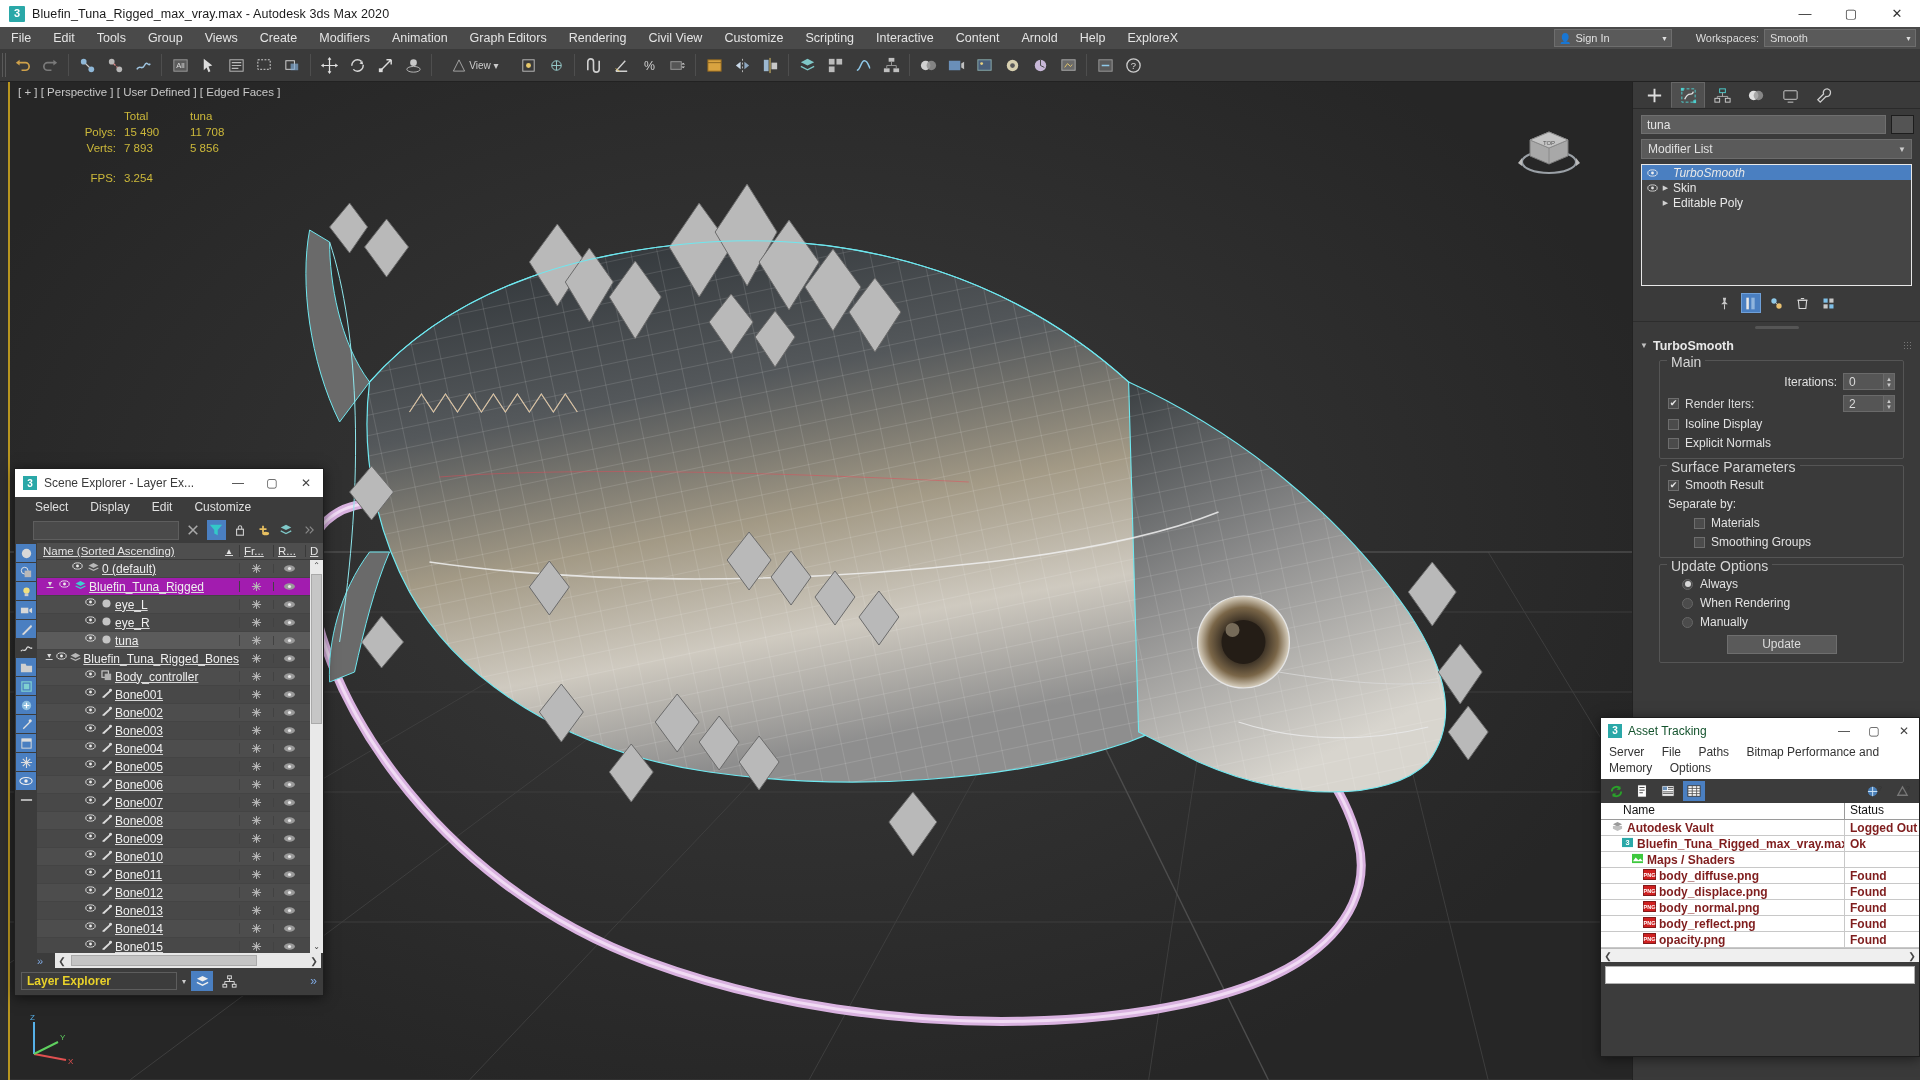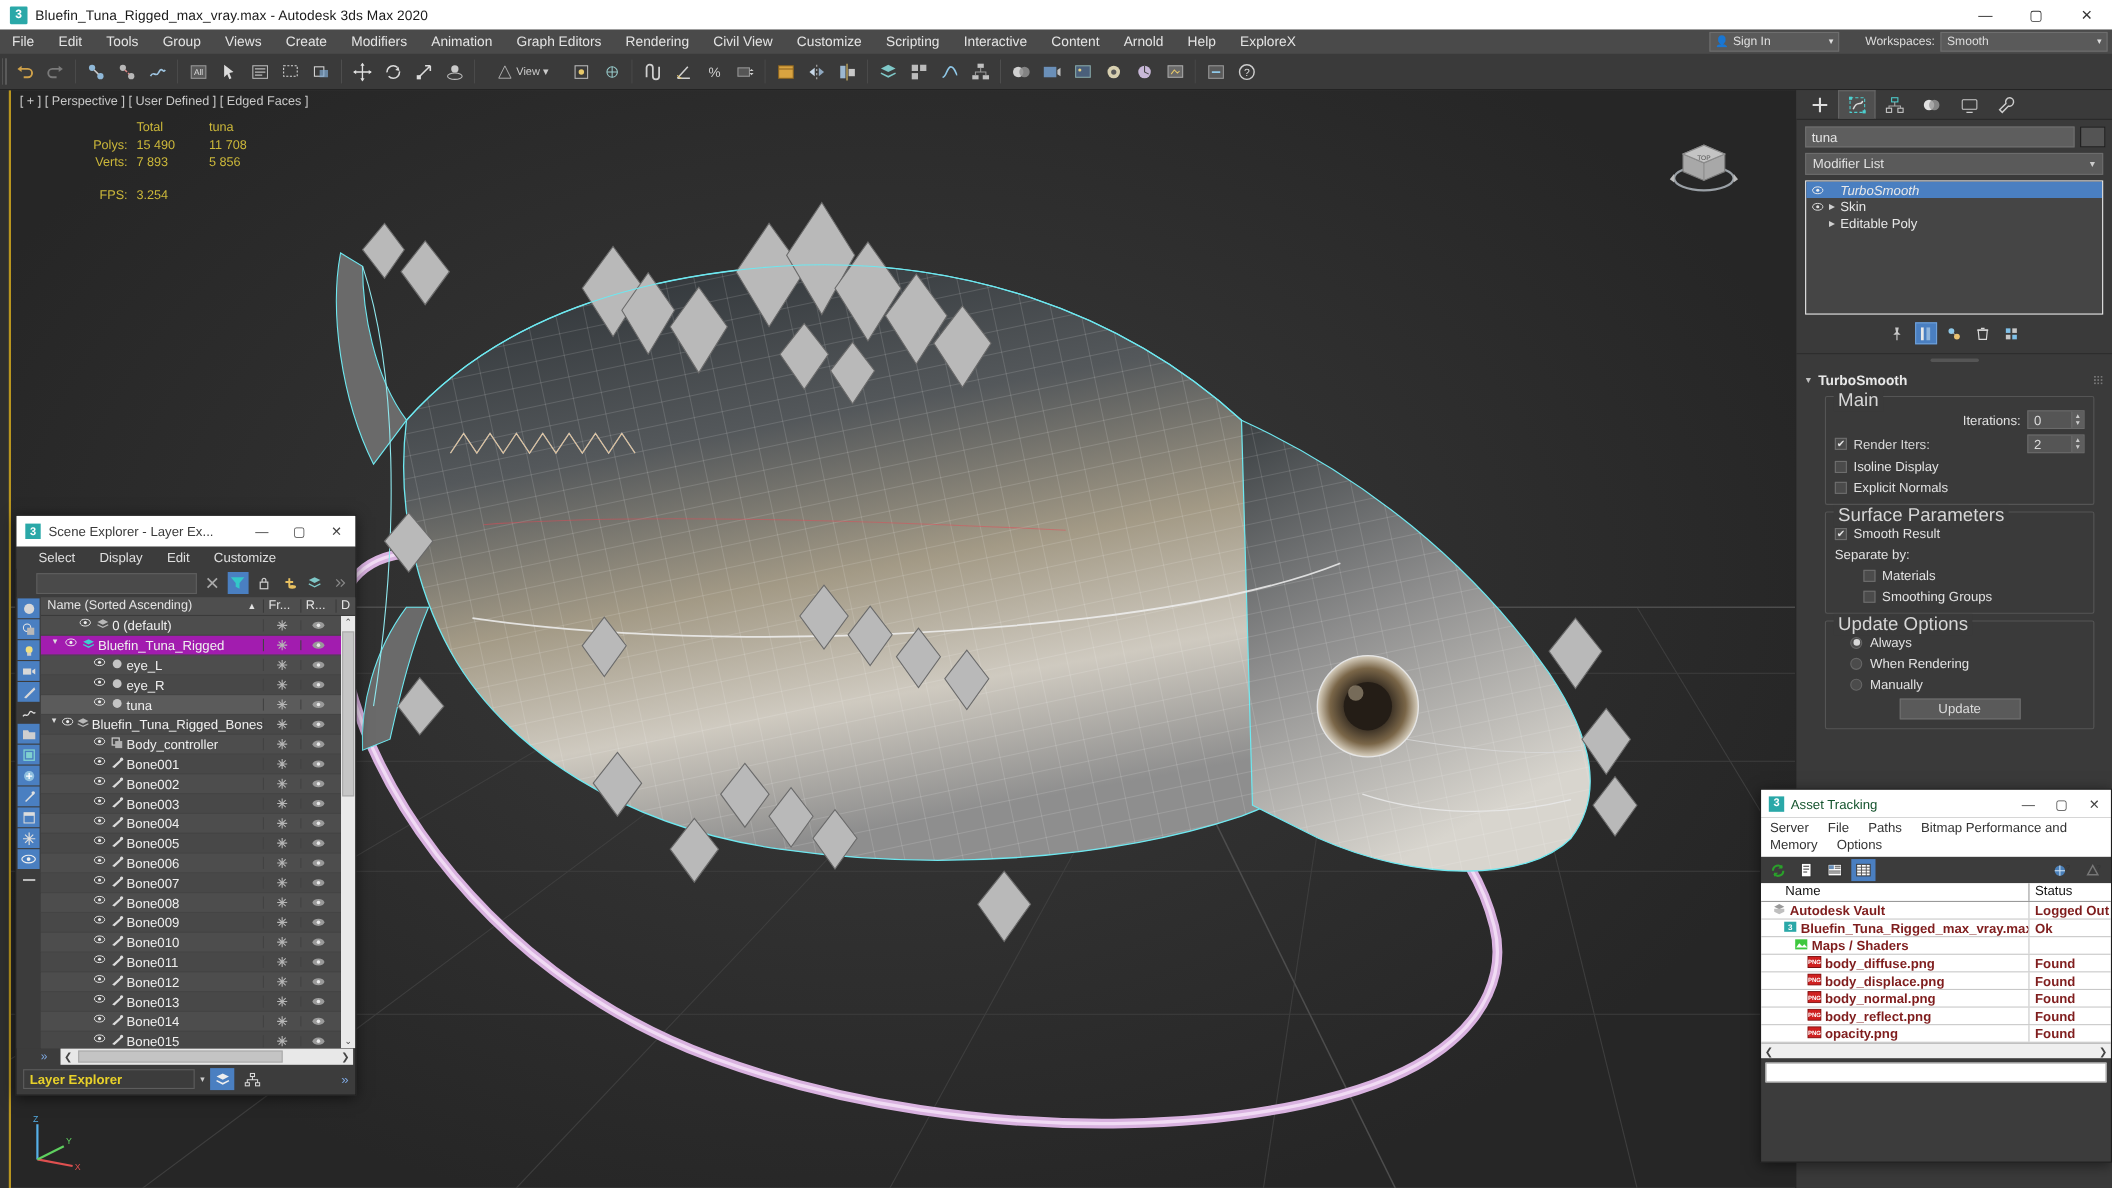--- a/index.html
+++ b/index.html
@@ -188,21 +188,21 @@
   .ro-title .caret { font-size: 8px; margin-right: 5px; color: #c0c0c0; }
   .ro-grip { margin-left: auto; margin-right: 8px; width: 9px; height: 9px;
     background: radial-gradient(circle, #777 40%, transparent 41%) 0 0/3px 3px repeat; }
 
   .grpbox {
     margin: 6px 16px 0 26px; border: 1px solid #555; border-radius: 2px;
     position: relative; padding: 12px 8px 8px 8px;
   }
   .grpbox > .gl {
     position: absolute; top: -7px; left: 7px; background: #3a3a3a;
-    padding: 0 4px; font-size: 17px; color: #d6d6d6;
+    padding: 0 4px; font-size: 14px; color: #d6d6d6;
   }
   .frow { display: flex; align-items: center; margin-bottom: 5px; font-size: 12px; }
   .frow .flab { margin-left: auto; margin-right: 6px; color: #e0e0e0; }
   .spin {
     width: 52px; height: 17px; background: #555; border: 1px solid #6a6a6a;
     display: flex; align-items: center; padding-left: 5px; color: #d9d9d9; font-size: 12px;
   }
   .spin .sarr { margin-left: auto; width: 11px; height: 15px; background:#5e5e5e; border-left: 1px solid #6a6a6a;
     display:flex; flex-direction:column; align-items:center; justify-content:center; font-size:6px; line-height:6px; color:#ccc;}
   .cbx { width: 11px; height: 11px; border: 1px solid #6e6e6e; background: #4b4b4b;
@@ -237,21 +237,21 @@
   .sxp-menu span { font-size: 12px; color: #e0e0e0; margin-right: 22px; }
   .sxp-search { display:flex; align-items:center; padding: 3px 4px 3px 18px; gap: 4px;}
   .sxp-search .inp { width: 152px; height: 19px; background: #4a4a4a; border: 1px solid #5e5e5e; }
   .sxp-search .sb { width: 20px; height: 20px; display:flex; align-items:center; justify-content:center; }
   .sxp-search .sb.on { background: #4a7fc1; }
 
   .sxp-body { display:flex; height: 410px; }
   .sxp-left { width: 22px; background: #3c3c3c; padding-top: 0; }
   .sxp-left .lb { width: 20px; height: 18px; margin: 1px 1px; display:flex; align-items:center; justify-content:center; }
   .sxp-left .lb.on { background: #4a7fc1; }
-  .sxp-tree { flex:1; background: #4a4a4a; overflow: hidden; position: relative; }
+  .sxp-tree { flex:1; background: #4a4a4a; overflow: hidden; position: relative; text-decoration: underline; }
   .sxp-hdr { display:flex; height: 17px; background: #4e4e4e; border-bottom: 1px solid #3a3a3a;
     font-size: 11.5px; color: #e4e4e4; align-items: center; }
   .sxp-hdr .c-name { flex:1; padding-left: 6px; display:flex; align-items:center; }
   .sxp-hdr .c-name .sort { margin-left:auto; margin-right: 6px; font-size: 8px;}
   .sxp-hdr .c-fr { width: 34px; border-left: 1px solid #3a3a3a; padding-left:4px;}
   .sxp-hdr .c-r { width: 32px; border-left: 1px solid #3a3a3a; padding-left:4px;}
   .sxp-hdr .c-d { width: 18px; border-left: 1px solid #3a3a3a; padding-left:4px;}
   .trow { display:flex; height: 18px; align-items:center; font-size: 12px; color: #efefef;
     border-bottom: 1px solid #444; }
   .trow:nth-child(odd) { background: #4d4d4d; }

